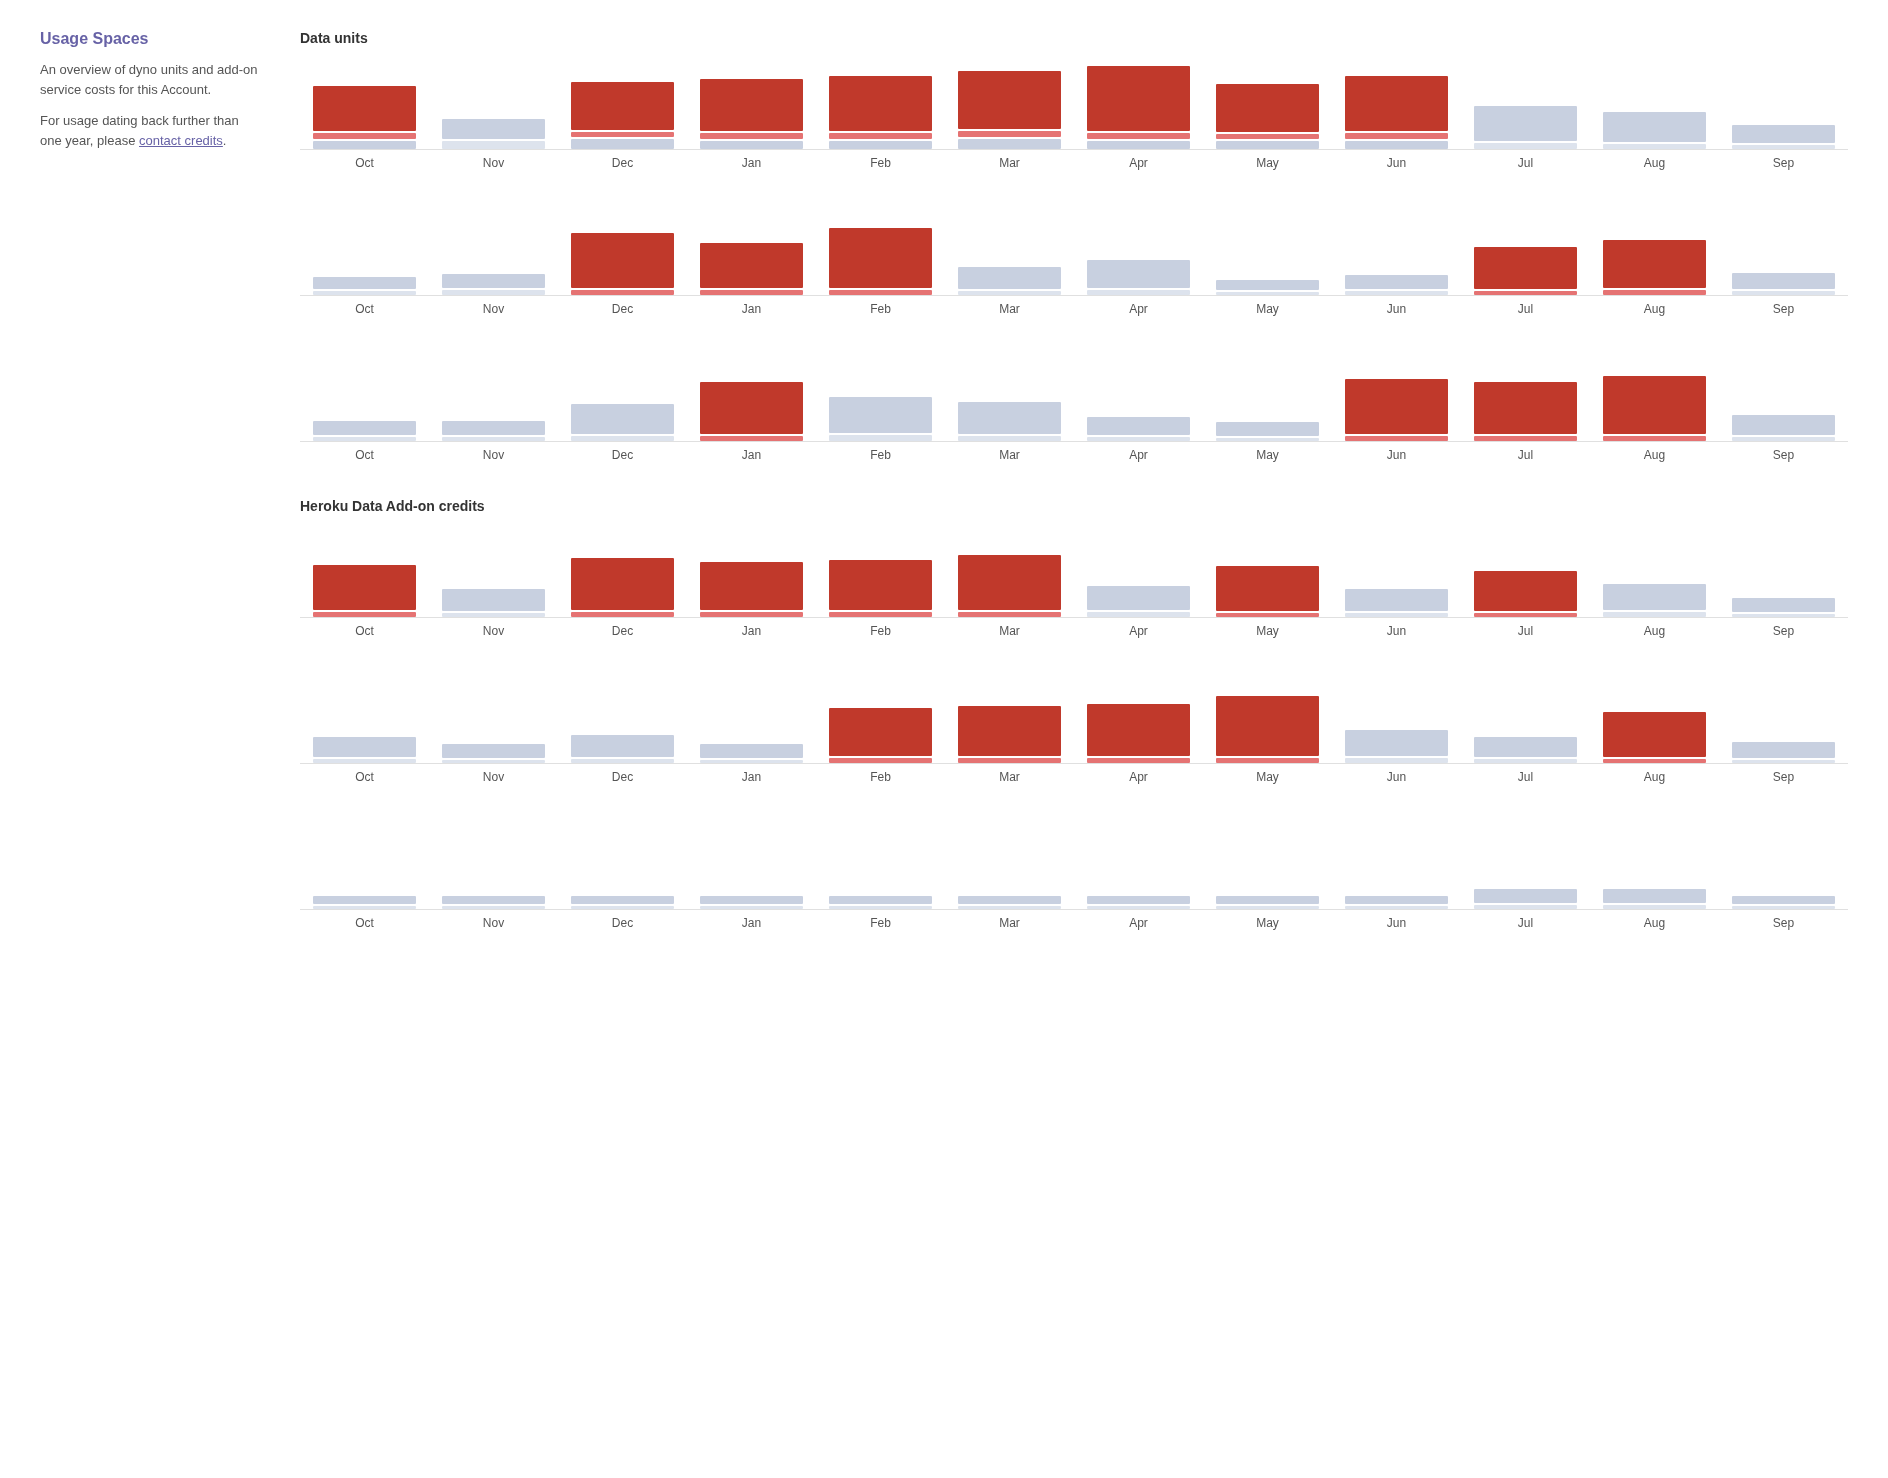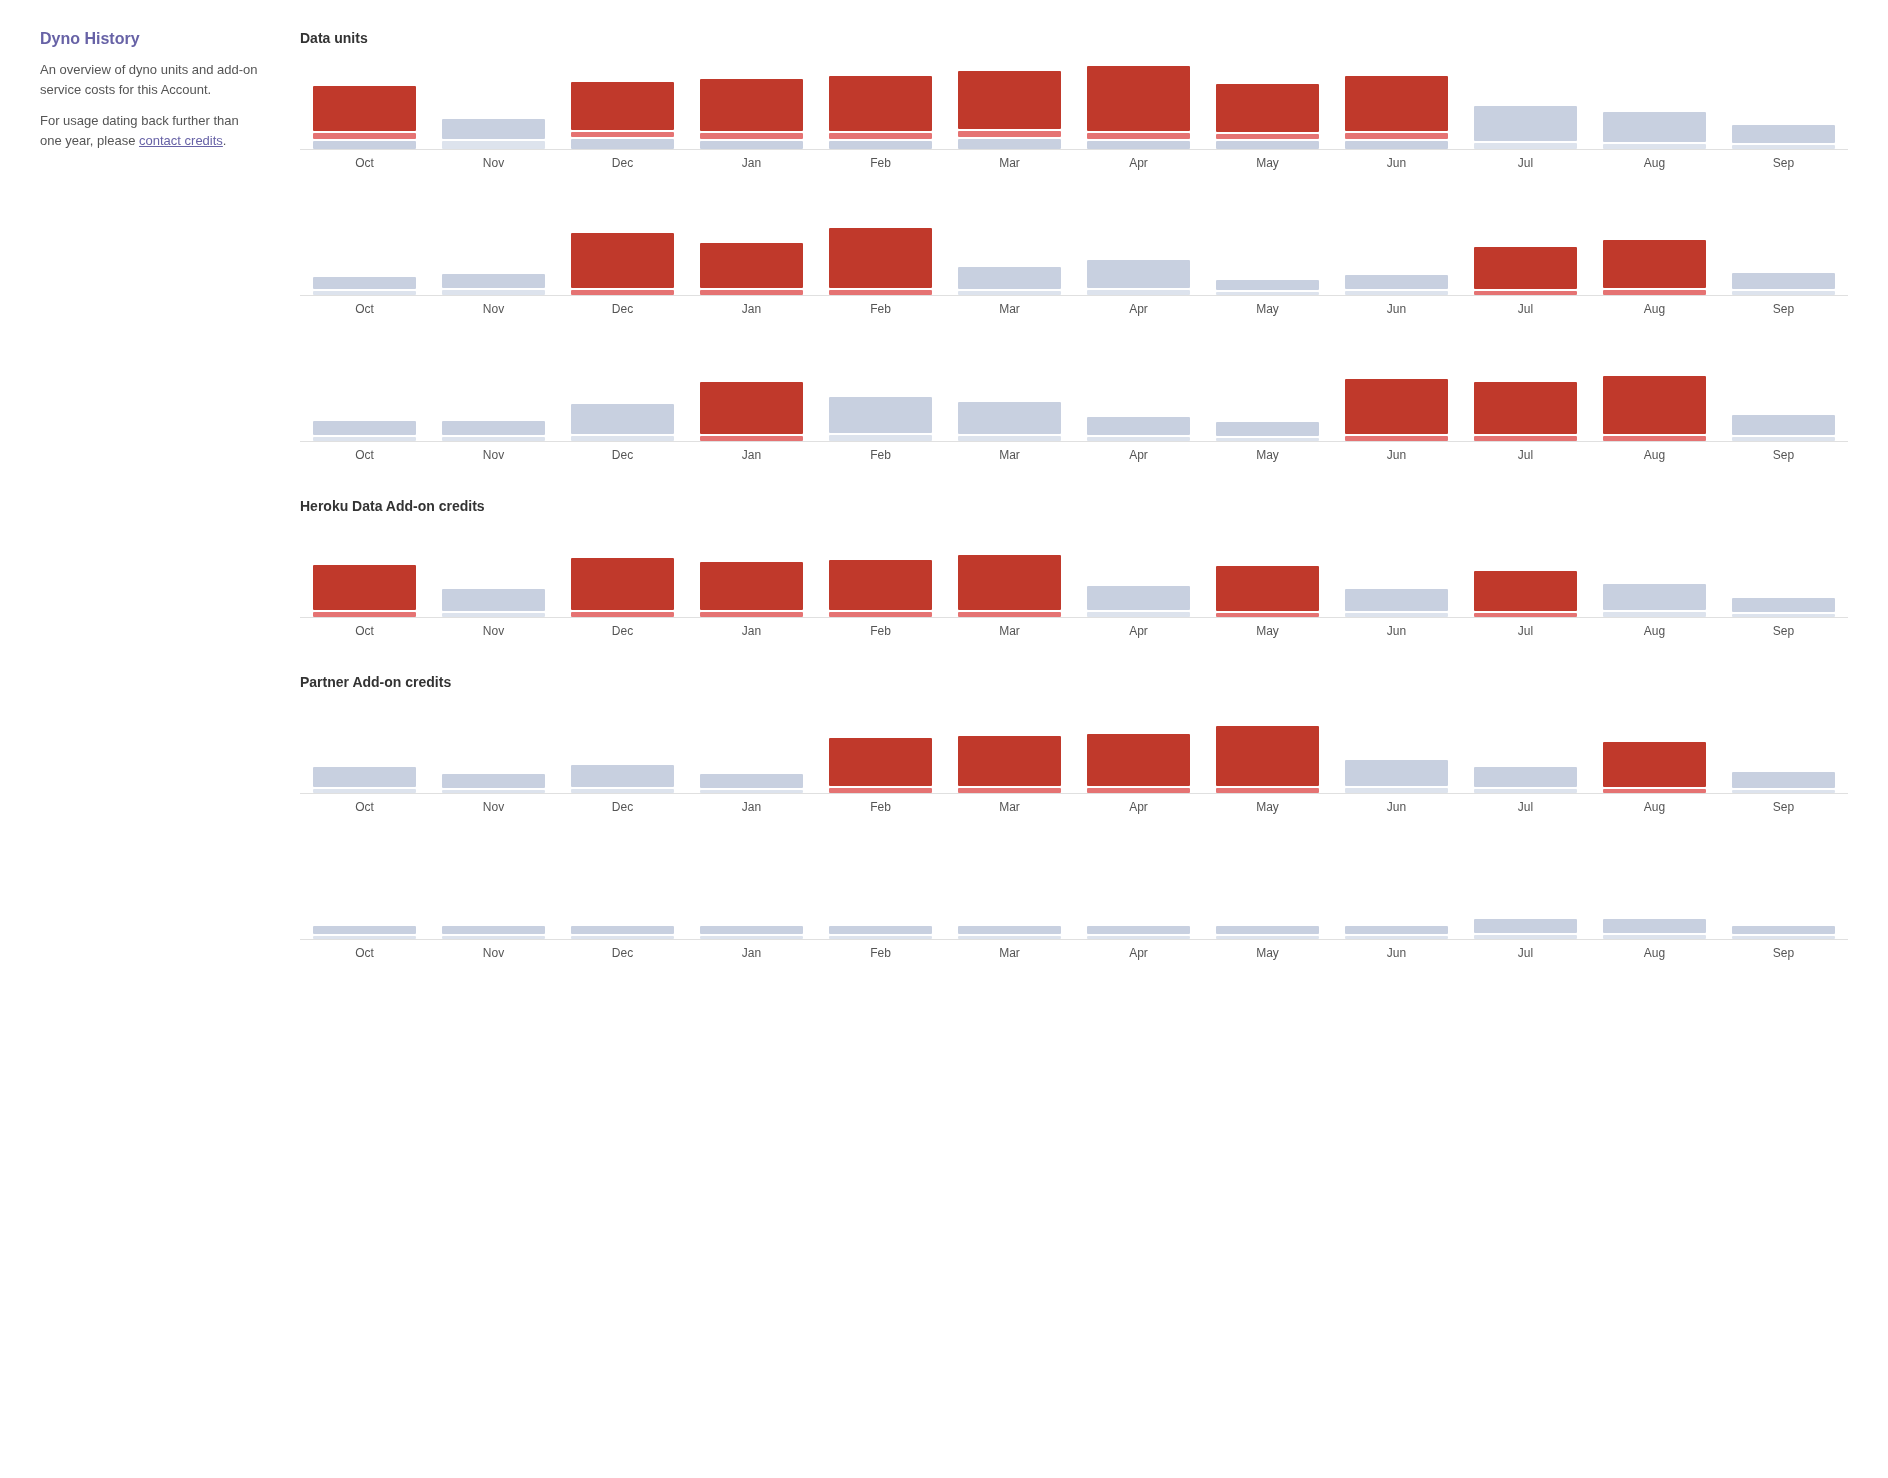--- a/index.html
+++ b/index.html
@@ -105,21 +105,21 @@
       font-size: 12px;
       color: #555;
     }
   </style>
 </head>
 <body>
 
 <div class="page-container">
 
   <div class="sidebar">
-    <div class="sidebar-title">Dyno History</div>
+    <div class="sidebar-title">Usage Spaces</div>
     <p class="sidebar-text">An overview of dyno units and add-on service costs for this Account.</p>
     <p class="sidebar-text">
       <span>For usage dating back further than one year, please</span>
       <a class="sidebar-link">contact credits</a><span>.</span>
     </p>
   </div>
 
   <div class="main-content" id="main-content">
 
   <div class="chart-section">
@@ -494,21 +494,20 @@
             <div class="month-label">Apr</div>
             <div class="month-label">May</div>
             <div class="month-label">Jun</div>
             <div class="month-label">Jul</div>
             <div class="month-label">Aug</div>
             <div class="month-label">Sep</div>
           </div>
         </div>
       </div>
       <div class="chart-section">
-        <div class="chart-title">Partner Add-on credits</div>
         <div class="chart-area">
           <div class="bar-chart">
             <div class="bar-group">
               <div class="bar-stack">
                 <div class="bar-segment bar-gray" style="height: 20px;"></div>
                 <div class="bar-segment bar-light-gray" style="height: 4px;"></div>
               </div>
             </div>
             <div class="bar-group">
               <div class="bar-stack">

